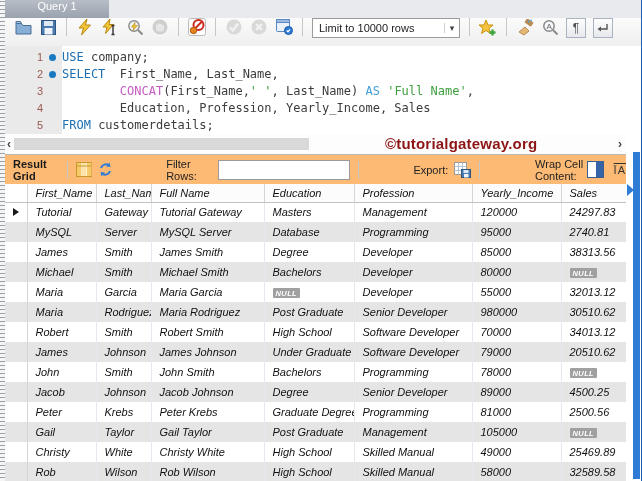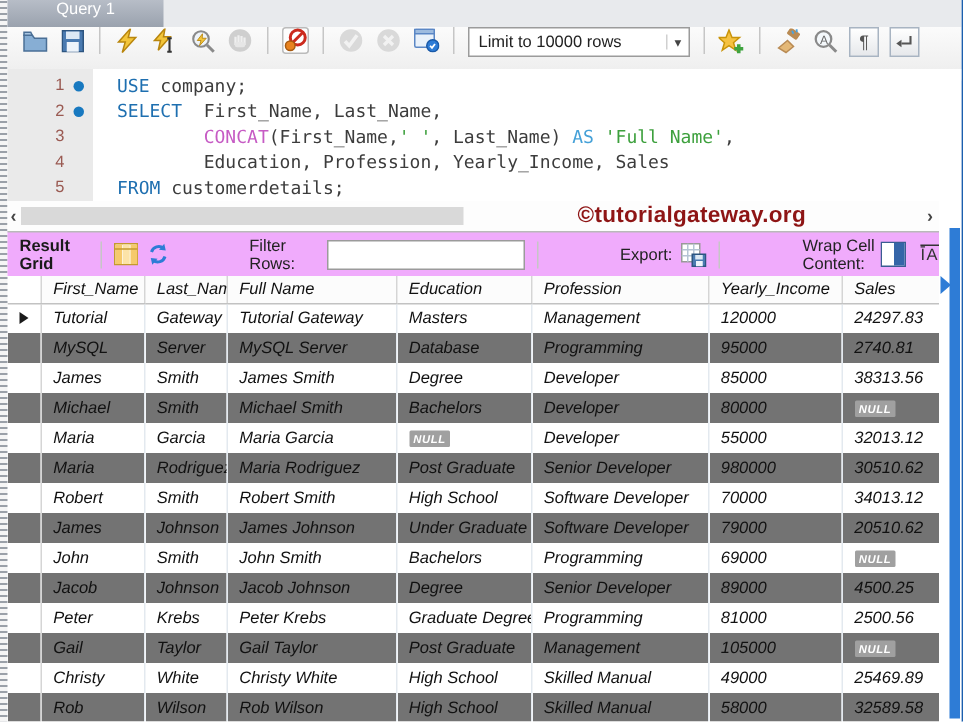--- a/index.html
+++ b/index.html
@@ -32,36 +32,36 @@
   
   #editor { position:absolute; left:5px; right:0; top:46px; height:88px; background:#fff; }
   #gutter-bg { position:absolute; left:0; top:0; bottom:0; width:57px; background:#eaeaea; }
   #code-lines { position:absolute; left:0; top:3px; right:0; }
   .code-line { display:flex; height:17px; line-height:17px;
     font-family:"DejaVu Sans Mono","Liberation Mono",monospace; font-size:12px; }
   .ln { width:38px; text-align:right; color:#9a5a52; font-size:11px; font-family:"Liberation Sans",sans-serif; }
   .dot-cell { width:19px; position:relative; }
   .stmt-dot { position:absolute; left:6px; top:5px; width:7px; height:7px; border-radius:50%;
     background:#1879c0; }
-  .code { white-space:pre; padding-left:16px; color:#3c3c3c; }
+  .code { white-space:pre; color:#3c3c3c; }
   .tok-kw  { color:#1e6fb0; }
   .tok-kw2 { color:#45a1d8; }
   .tok-fn  { color:#c65bc4; }
   .tok-str { color:#3da03d; }
   .tok-pl  { color:#3c3c3c; }
 
   
   #hscroll { position:absolute; left:5px; right:15px; top:134px; height:20px; background:#fdfdfd; }
   .harrow { position:absolute; top:3px; font-size:12px; color:#444; font-weight:bold; }
   #hthumb { position:absolute; left:9px; top:4px; width:295px; height:12px; background:#d9d9d9; }
   #watermark { position:absolute; left:380px; top:0; height:20px; line-height:20px;
     font-size:15px; font-weight:bold; color:#8e1515; letter-spacing:0.2px; }
 
   
-  #rg-toolbar { position:absolute; left:5px; right:15px; top:154px; height:30px; background:#f0abfc;
+  #rg-toolbar { position:absolute; left:5px; right:15px; top:154px; height:30px; background:#fdba74;
     border-top:1px solid #b9b9b9; display:flex; align-items:center; padding-left:8px; gap:6px;
     font-size:11px; color:#222; }
   #rg-title { font-weight:bold; color:#1a1a1a; }
   #filter-input { width:132px; height:20px; border:1px solid #9b9b9b; background:#fff; font-size:11px; padding:0 4px; }
   .rg-label { color:#222;margin-left:47px; }
   #panel-toggle { position:absolute; right:22px; top:6px; }
 
   
   #vscroll { position:absolute; right:0; top:134px; bottom:0; width:15px; background:#ffffff; }
   #vthumb { position:absolute; right:1px; top:18px; bottom:2px; width:7px; background:#2e7cd6; }
@@ -69,21 +69,21 @@
     border-top:6px solid transparent; border-bottom:6px solid transparent; border-left:7px solid #2e7cd6; }
 
   
   #grid { position:absolute; left:5px; right:15px; top:184px; bottom:0; overflow:hidden;font-style:italic; }
   table { border-collapse:collapse; table-layout:fixed; width:622px; font-size:11px; }
   th { height:18px; font-weight:normal; text-align:left; padding:0 0 0 8px; background:#fcfcfc;
     border-right:1px solid #d5d5d5; border-bottom:1px solid #c2c2c2; color:#111;
     white-space:nowrap; overflow:hidden; }
   td { height:20px; padding:0 0 0 8px; border-right:1px solid #e3e9ef; color:#111;
     white-space:nowrap; overflow:hidden; }
-  tr.alt td { background:#737373; }
+  tr.alt td { background:#e5e5e5; }
   td.marker, th.marker { padding:0; background:#fff; border-right:1px solid #d5d5d5; }
   .row-arrow { display:block; margin-left:8px; width:0; height:0;
     border-top:4px solid transparent; border-bottom:4px solid transparent; border-left:6px solid #1a1a1a; }
   .null-badge { display:inline-block; background:#a0a0a0; color:#fff; font-size:7.5px; font-weight:bold;
     padding:2px 3px 1px 3px; border-radius:1px; letter-spacing:0.4px; line-height:1; }
   .wrap-ia { font-size:11px; color:#333; text-decoration:overline; letter-spacing:1px; }
 </style>
 </head>
 <body>
 
@@ -398,21 +398,21 @@
             <td>79000</td>
             <td>20510.62</td>
           </tr>
           <tr>
             <td class="marker"></td>
             <td>John</td>
             <td>Smith</td>
             <td>John Smith</td>
             <td>Bachelors</td>
             <td>Programming</td>
-            <td>69000</td>
+            <td>78000</td>
             <td><span class="null-badge">NULL</span></td>
           </tr>
           <tr class="alt">
             <td class="marker"></td>
             <td>Jacob</td>
             <td>Johnson</td>
             <td>Jacob Johnson</td>
             <td>Degree</td>
             <td>Senior Developer</td>
             <td>89000</td>

